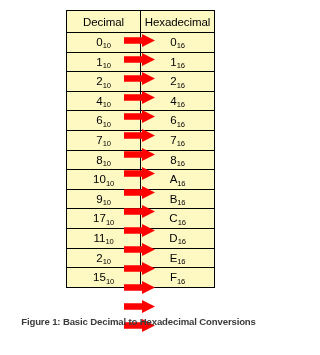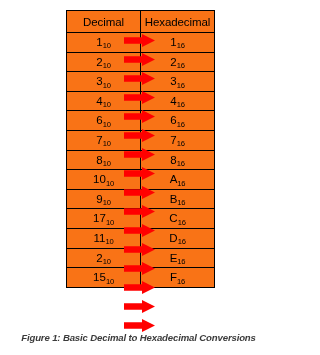--- a/index.html
+++ b/index.html
@@ -35,21 +35,21 @@
   }
 
   #conversion-table td,
   #conversion-table th {
     border: 1.3px solid #000000;
     padding: 0;
     margin: 4px;
     text-align: center;
     vertical-align: middle;
     color: #000000;
-    background: #f97316;
+    background: #fef9c3;
   }
 
   #conversion-table th {
     height: 21px;
     font-size: 11.5px;
     font-weight: normal;
     letter-spacing: -0.1px;
   }
 
   #conversion-table td {
@@ -96,25 +96,24 @@
   .block-arrow {
     display: block;
     width: 31px;
     height: 13px;
   }
 
   
   #figure-caption {
     position: absolute;
     left: 0;
-    top: 332px;
+    top: 316px;
     width: 277px;
     text-align: center;
     font-family: "Liberation Sans", sans-serif;
-    font-style: italic;
     font-weight: bold;
     font-size: 9.6px;
     color: #3b3b3b;
     letter-spacing: -0.15px;
     white-space: nowrap;
   }
 </style>
 </head>
 <body>
 
@@ -122,32 +121,32 @@
 
   <table id="conversion-table">
     <thead>
       <tr>
         <th class="col-dec">Decimal</th>
         <th class="col-hex">Hexadecimal</th>
       </tr>
     </thead>
     <tbody id="table-body">
         <tr>
+          <td class="col-dec"><span class="val"><span>0</span><span class="base">10</span></span></td>
+          <td class="col-hex"><span class="val"><span>0</span><span class="base">16</span></span></td>
+        </tr>
+        <tr>
           <td class="col-dec"><span class="val"><span>1</span><span class="base">10</span></span></td>
           <td class="col-hex"><span class="val"><span>1</span><span class="base">16</span></span></td>
         </tr>
         <tr>
           <td class="col-dec"><span class="val"><span>2</span><span class="base">10</span></span></td>
           <td class="col-hex"><span class="val"><span>2</span><span class="base">16</span></span></td>
         </tr>
         <tr>
-          <td class="col-dec"><span class="val"><span>3</span><span class="base">10</span></span></td>
-          <td class="col-hex"><span class="val"><span>3</span><span class="base">16</span></span></td>
-        </tr>
-        <tr>
           <td class="col-dec"><span class="val"><span>4</span><span class="base">10</span></span></td>
           <td class="col-hex"><span class="val"><span>4</span><span class="base">16</span></span></td>
         </tr>
         <tr>
           <td class="col-dec"><span class="val"><span>6</span><span class="base">10</span></span></td>
           <td class="col-hex"><span class="val"><span>6</span><span class="base">16</span></span></td>
         </tr>
         <tr>
           <td class="col-dec"><span class="val"><span>7</span><span class="base">10</span></span></td>
           <td class="col-hex"><span class="val"><span>7</span><span class="base">16</span></span></td>

